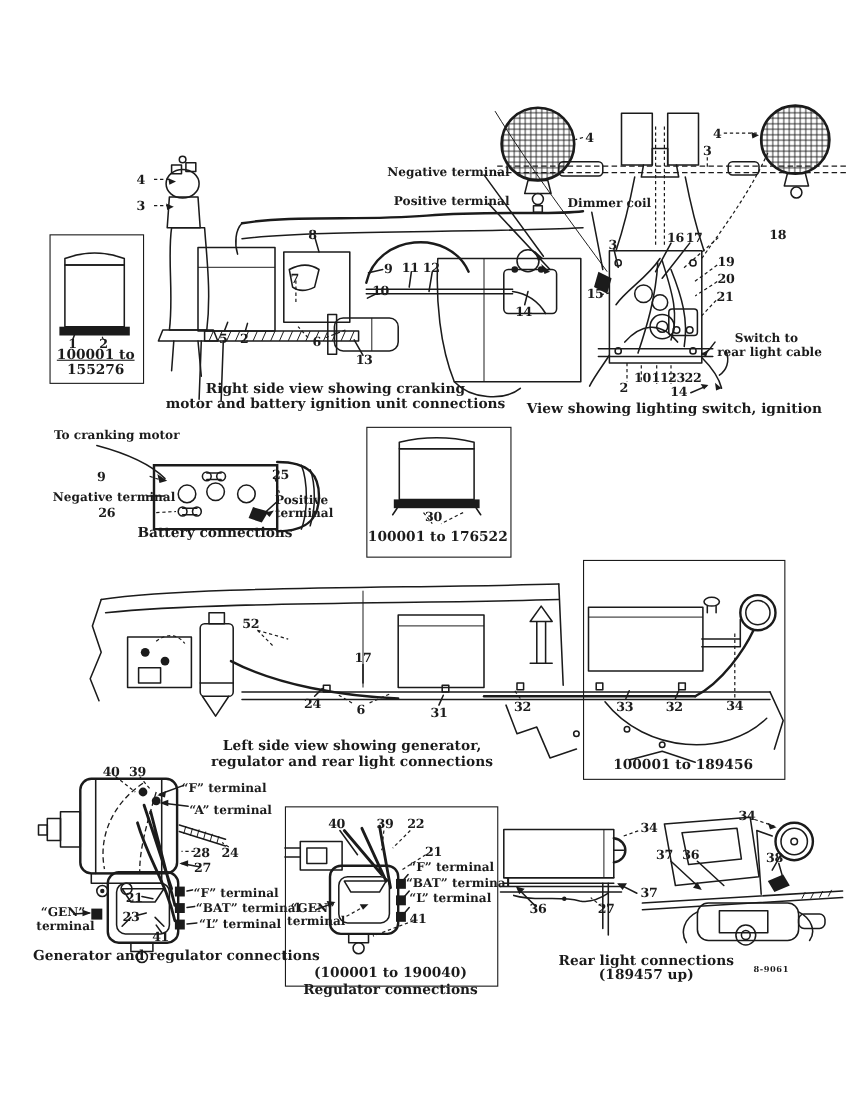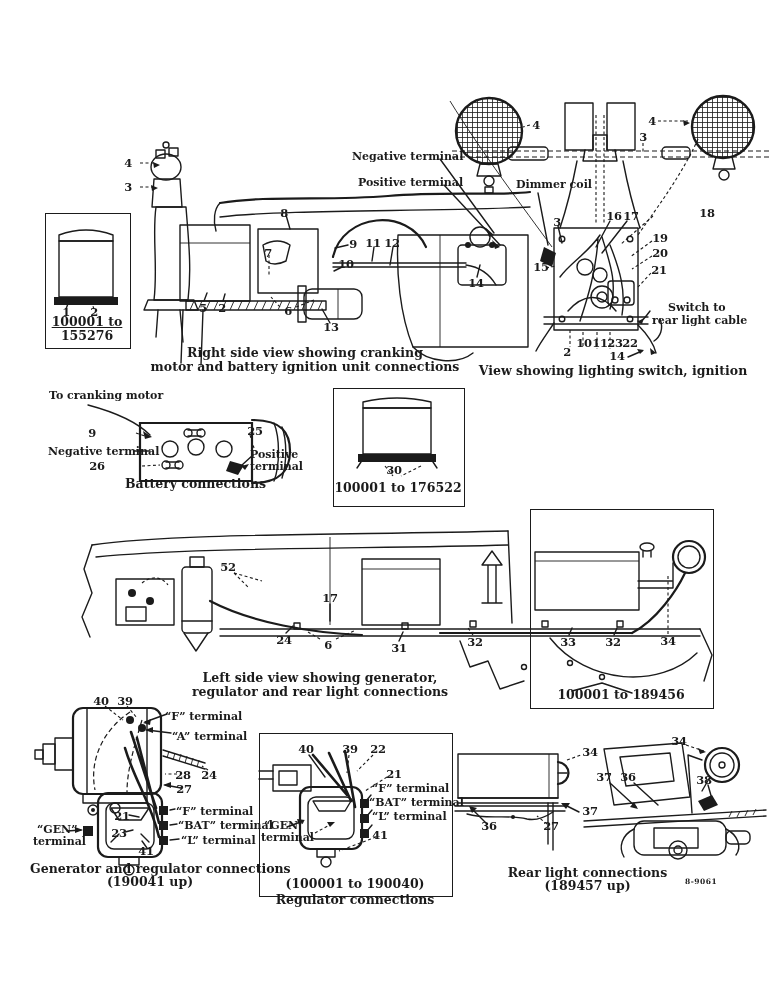--- a/index.html
+++ b/index.html
@@ -357,21 +357,20 @@
   <span class="co" style="left:184px;top:789px;">27</span>
   <span class="co" style="left:122px;top:816px;">21</span>
   <span class="co" style="left:119px;top:833px;">23</span>
   <span class="lbl" style="left:37px;top:824px;">“GEN”</span>
   <span class="lbl" style="left:33px;top:836px;">terminal</span>
   <span class="lbl" style="left:176px;top:806px;">“F” terminal</span>
   <span class="lbl" style="left:178px;top:820px;">“BAT” terminal</span>
   <span class="lbl" style="left:181px;top:835px;">“L” terminal</span>
   <span class="co" style="left:146px;top:851px;">41</span>
   <div class="cap" style="left:30px;top:862px;width:240px;">Generator and regulator connections</div>
-  <div class="cap" style="left:30px;top:875px;width:240px;">(190041 up)</div>
 
   <div class="box" style="left:259px;top:733px;width:192px;height:162px;"></div>
   <svg class="art" style="left:259px;top:733px;" width="192" height="162" viewBox="0 0 192 162">
     <rect class="s" x="14" y="32" width="38" height="26"></rect>
     <rect class="s" x="20" y="38" width="18" height="14"></rect>
     <path class="s" d="M0,38 H14 M0,46 H14"></path>
     <path class="sw" d="M54,22 L88,62 M70,20 L92,68 M86,18 L96,74"></path>
     <rect class="s2" x="41" y="54" width="62" height="62" rx="10"></rect>
     <rect class="s" x="49" y="64" width="46" height="42" rx="8"></rect>
     <path class="s" d="M54,68 L92,68 L86,78 L60,78 Z"></path>

